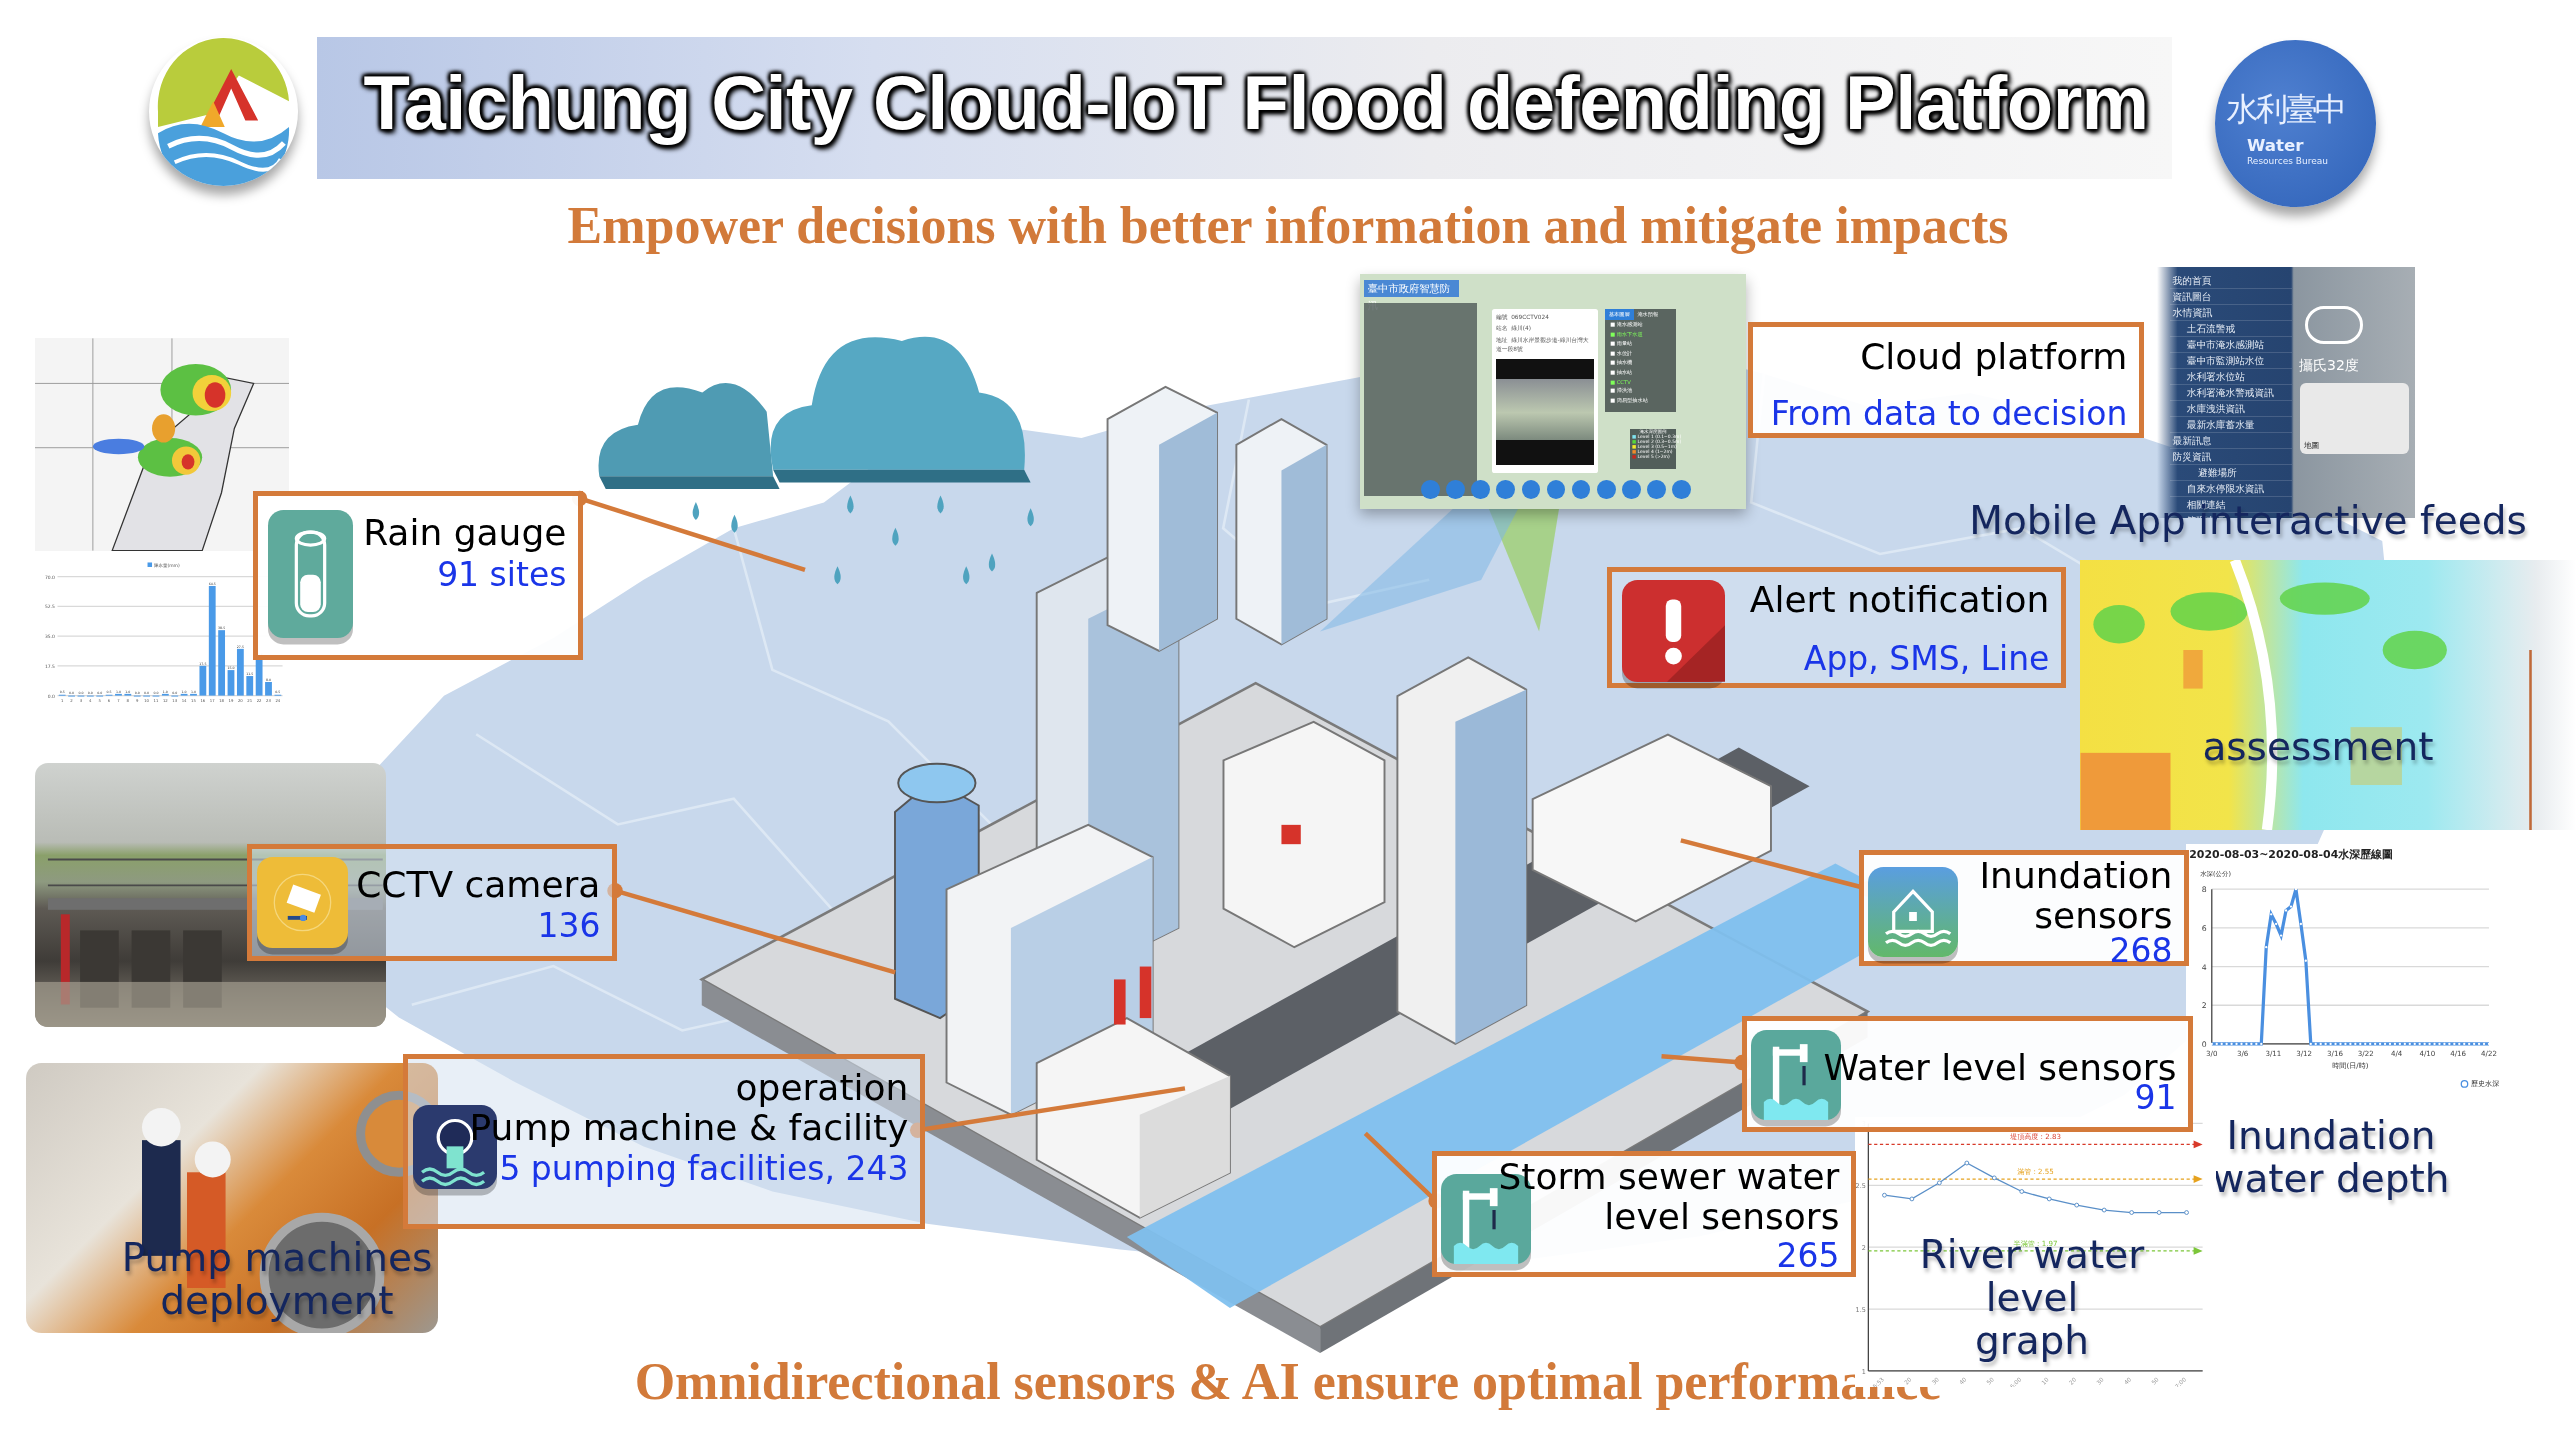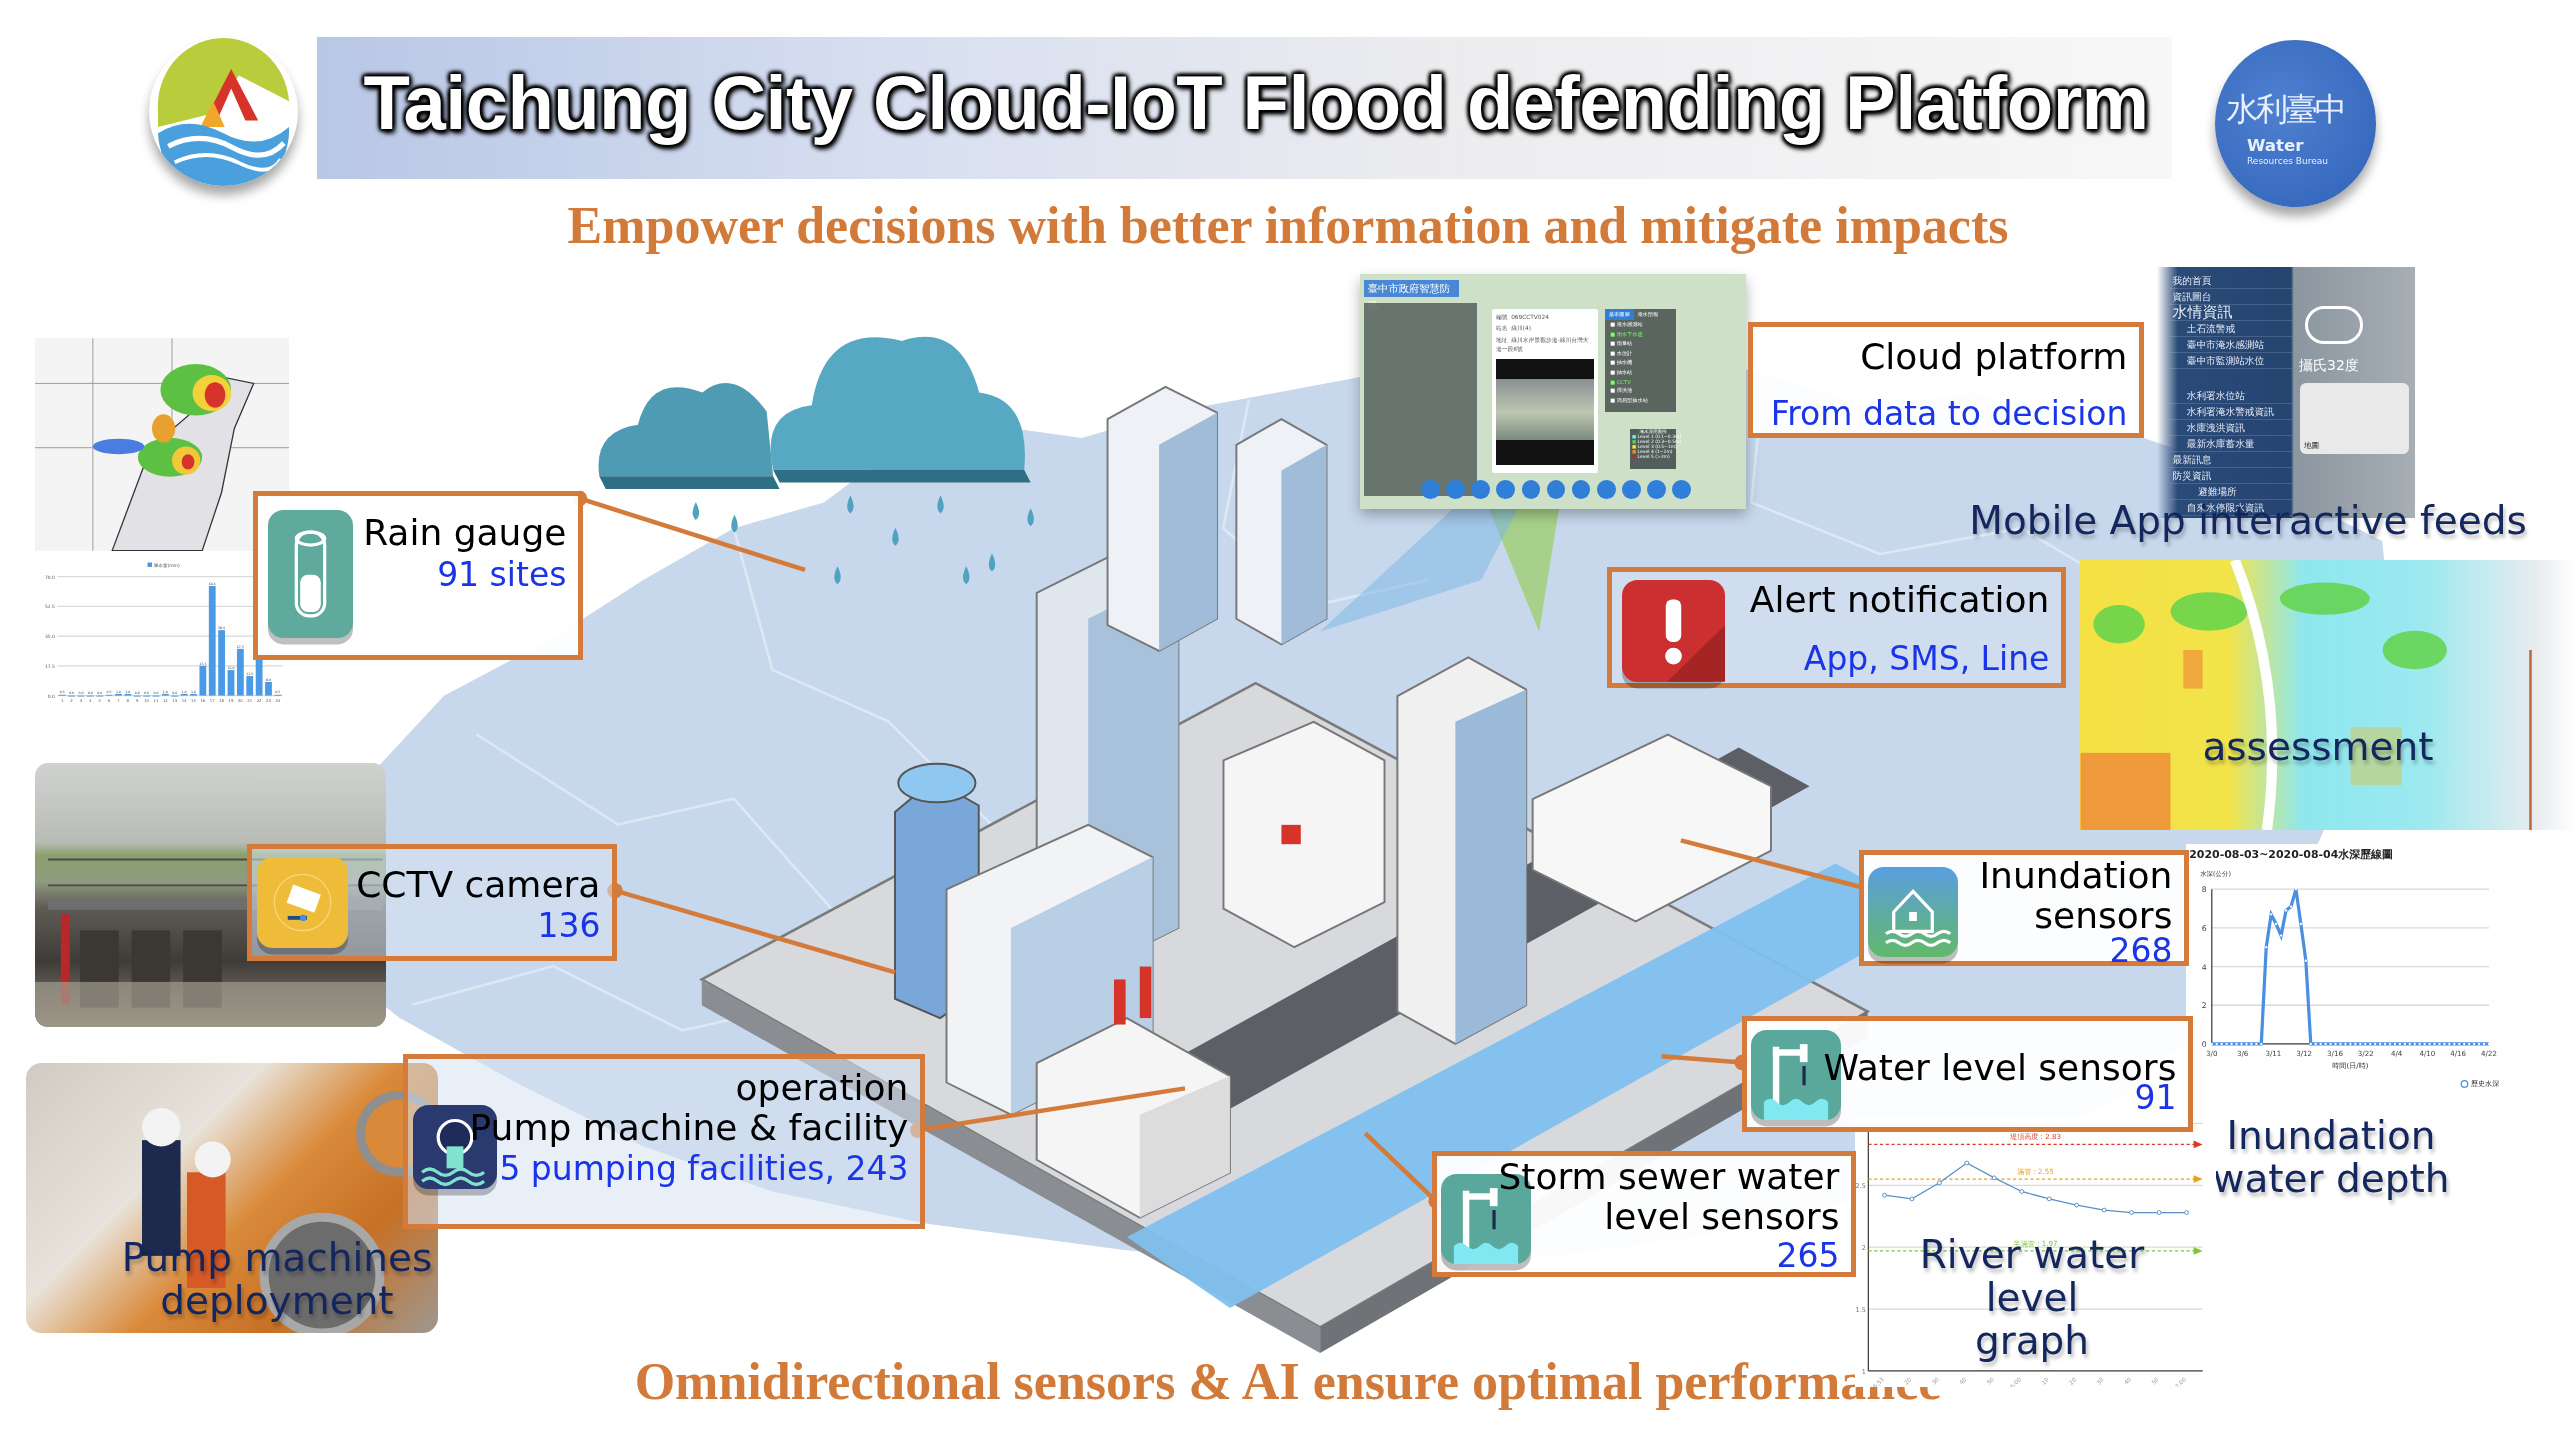--- a/index.html
+++ b/index.html
@@ -345,25 +345,25 @@
     <div style="width:19.3px;height:19.3px;border-radius:50%;background:#2f7fd8;"></div>
     <div style="width:19.3px;height:19.3px;border-radius:50%;background:#2f7fd8;"></div>
     <div style="width:19.3px;height:19.3px;border-radius:50%;background:#2f7fd8;"></div>
   </div>
 </div>
 
 <div class="abs" style="left:2157px;top:267px;width:258px;height:251px;overflow:hidden;background:linear-gradient(90deg,rgba(255,255,255,0) 0%,#2a4a78 8%,#264470 52%,#8b96a0 53%,#a7aeb4 100%);">
   <div id="app-menu" class="abs" style="left:13px;top:6.4px;width:122px;">
       <div style="font-size: 9.7px; color: rgb(232, 238, 246); height: 15px; line-height: 15px; border-bottom: 0.6px solid rgba(255, 255, 255, 0.15); padding-left: 2.6px;">我的首頁</div>
       <div style="font-size: 9.7px; color: rgb(232, 238, 246); height: 15px; line-height: 15px; border-bottom: 0.6px solid rgba(255, 255, 255, 0.15); padding-left: 2.6px;">資訊圖台</div>
-      <div style="font-size: 15px; color: rgb(232, 238, 246); height: 15px; line-height: 15px; border-bottom: 0.6px solid rgba(255, 255, 255, 0.15); padding-left: 2.6px;">水情資訊</div>
+      <div style="font-size: 10px; color: rgb(232, 238, 246); height: 15px; line-height: 15px; border-bottom: 0.6px solid rgba(255, 255, 255, 0.15); padding-left: 2.6px;">水情資訊</div>
       <div style="font-size: 9.7px; color: rgb(232, 238, 246); height: 15px; line-height: 15px; border-bottom: 0.6px solid rgba(255, 255, 255, 0.15); padding-left: 16.7px;">土石流警戒</div>
       <div style="font-size: 9.7px; color: rgb(232, 238, 246); height: 15px; line-height: 15px; border-bottom: 0.6px solid rgba(255, 255, 255, 0.15); padding-left: 16.7px;">臺中市淹水感測站</div>
       <div style="font-size: 9.7px; color: rgb(232, 238, 246); height: 15px; line-height: 15px; border-bottom: 0.6px solid rgba(255, 255, 255, 0.15); padding-left: 16.7px;">臺中市監測站水位</div>
-      <div style="font-size: 9.7px; color: rgb(232, 238, 246); height: 15px; line-height: 15px; border-bottom: 0.6px solid rgba(255, 255, 255, 0.15); padding-left: 16.7px; margin-top: 19px;">水利署水位站</div>
+      <div style="font-size: 9.7px; color: rgb(232, 238, 246); height: 15px; line-height: 15px; border-bottom: 0.6px solid rgba(255, 255, 255, 0.15); padding-left: 16.7px;">水利署水位站</div>
       <div style="font-size: 9.7px; color: rgb(232, 238, 246); height: 15px; line-height: 15px; border-bottom: 0.6px solid rgba(255, 255, 255, 0.15); padding-left: 16.7px;">水利署淹水警戒資訊</div>
       <div style="font-size: 9.7px; color: rgb(232, 238, 246); height: 15px; line-height: 15px; border-bottom: 0.6px solid rgba(255, 255, 255, 0.15); padding-left: 16.7px;">水庫洩洪資訊</div>
       <div style="font-size: 9.7px; color: rgb(232, 238, 246); height: 15px; line-height: 15px; border-bottom: 0.6px solid rgba(255, 255, 255, 0.15); padding-left: 16.7px;">最新水庫蓄水量</div>
       <div style="font-size: 9.7px; color: rgb(232, 238, 246); height: 15px; line-height: 15px; border-bottom: 0.6px solid rgba(255, 255, 255, 0.15); padding-left: 2.6px;">最新訊息</div>
       <div style="font-size: 9.7px; color: rgb(232, 238, 246); height: 15px; line-height: 15px; border-bottom: 0.6px solid rgba(255, 255, 255, 0.15); padding-left: 2.6px;">防災資訊</div>
       <div style="font-size: 9.7px; color: rgb(232, 238, 246); height: 15px; line-height: 15px; border-bottom: 0.6px solid rgba(255, 255, 255, 0.15); padding-left: 28px;">避難場所</div>
       <div style="font-size: 9.7px; color: rgb(232, 238, 246); height: 15px; line-height: 15px; border-bottom: 0.6px solid rgba(255, 255, 255, 0.15); padding-left: 16.7px;">自來水停限水資訊</div>
       <div style="font-size: 9.7px; color: rgb(232, 238, 246); height: 15px; line-height: 15px; border-bottom: 0.6px solid rgba(255, 255, 255, 0.15); padding-left: 16.7px;">相關連結</div>
       <div style="font-size: 9.7px; color: rgb(232, 238, 246); height: 15px; line-height: 15px; border-bottom: 0.6px solid rgba(255, 255, 255, 0.15); padding-left: 16.7px;">管理專區</div>
     </div>

